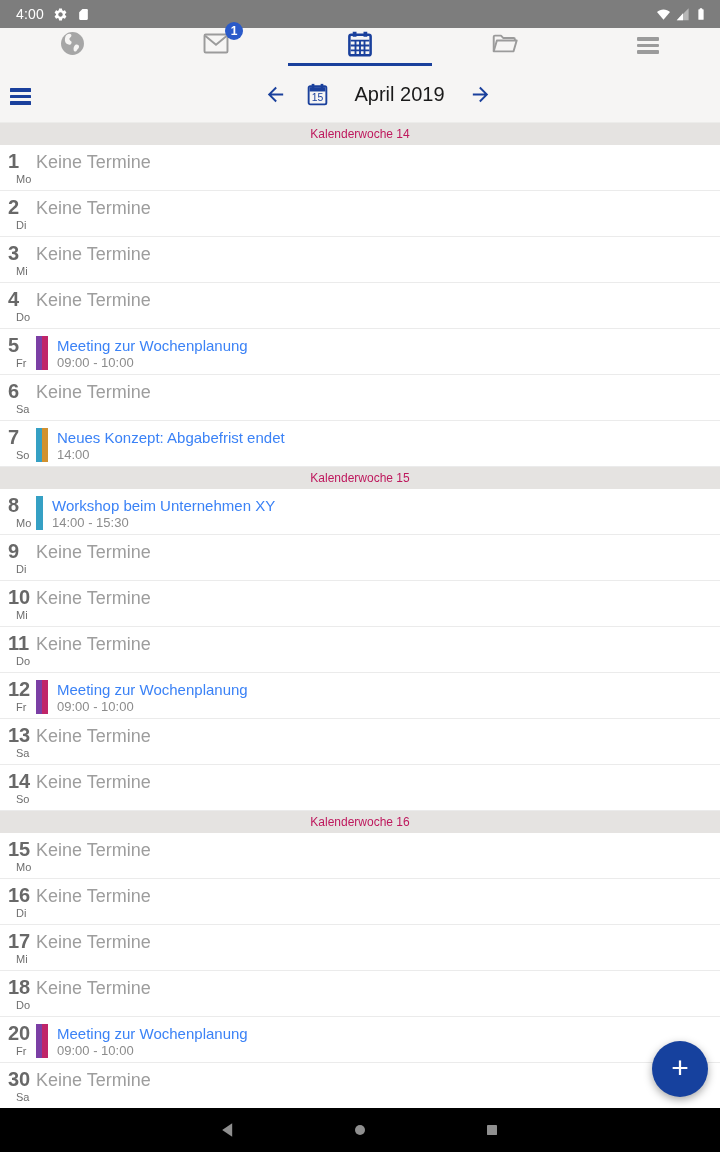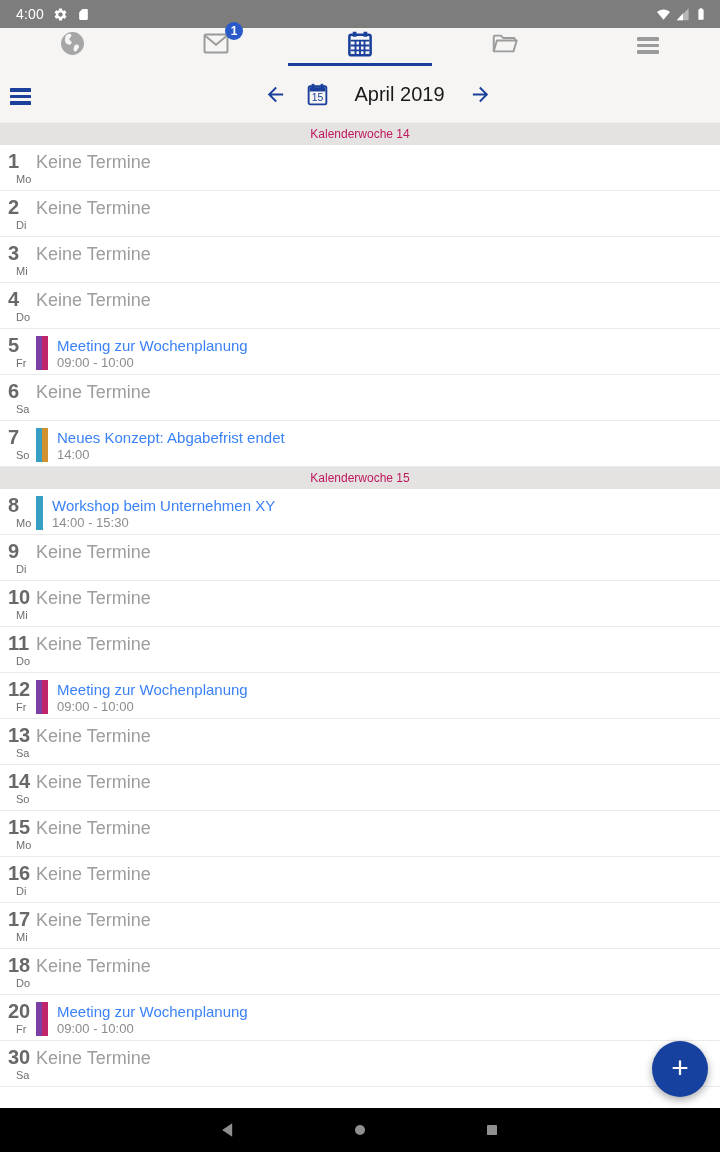--- a/index.html
+++ b/index.html
@@ -317,20 +317,21 @@
         </div>
         <div class="day-content"><span class="no-events">Keine Termine</span></div>
       </div>
       <div class="day-row">
         <div class="day-col">
           <span class="day-num">14</span>
           <span class="day-abbr">So</span>
         </div>
         <div class="day-content"><span class="no-events">Keine Termine</span></div>
       </div>
+      <div class="week-header">Kalenderwoche 16</div>
       <div class="day-row">
         <div class="day-col">
           <span class="day-num">15</span>
           <span class="day-abbr">Mo</span>
         </div>
         <div class="day-content"><span class="no-events">Keine Termine</span></div>
       </div>
       <div class="day-row">
         <div class="day-col">
           <span class="day-num">16</span>

